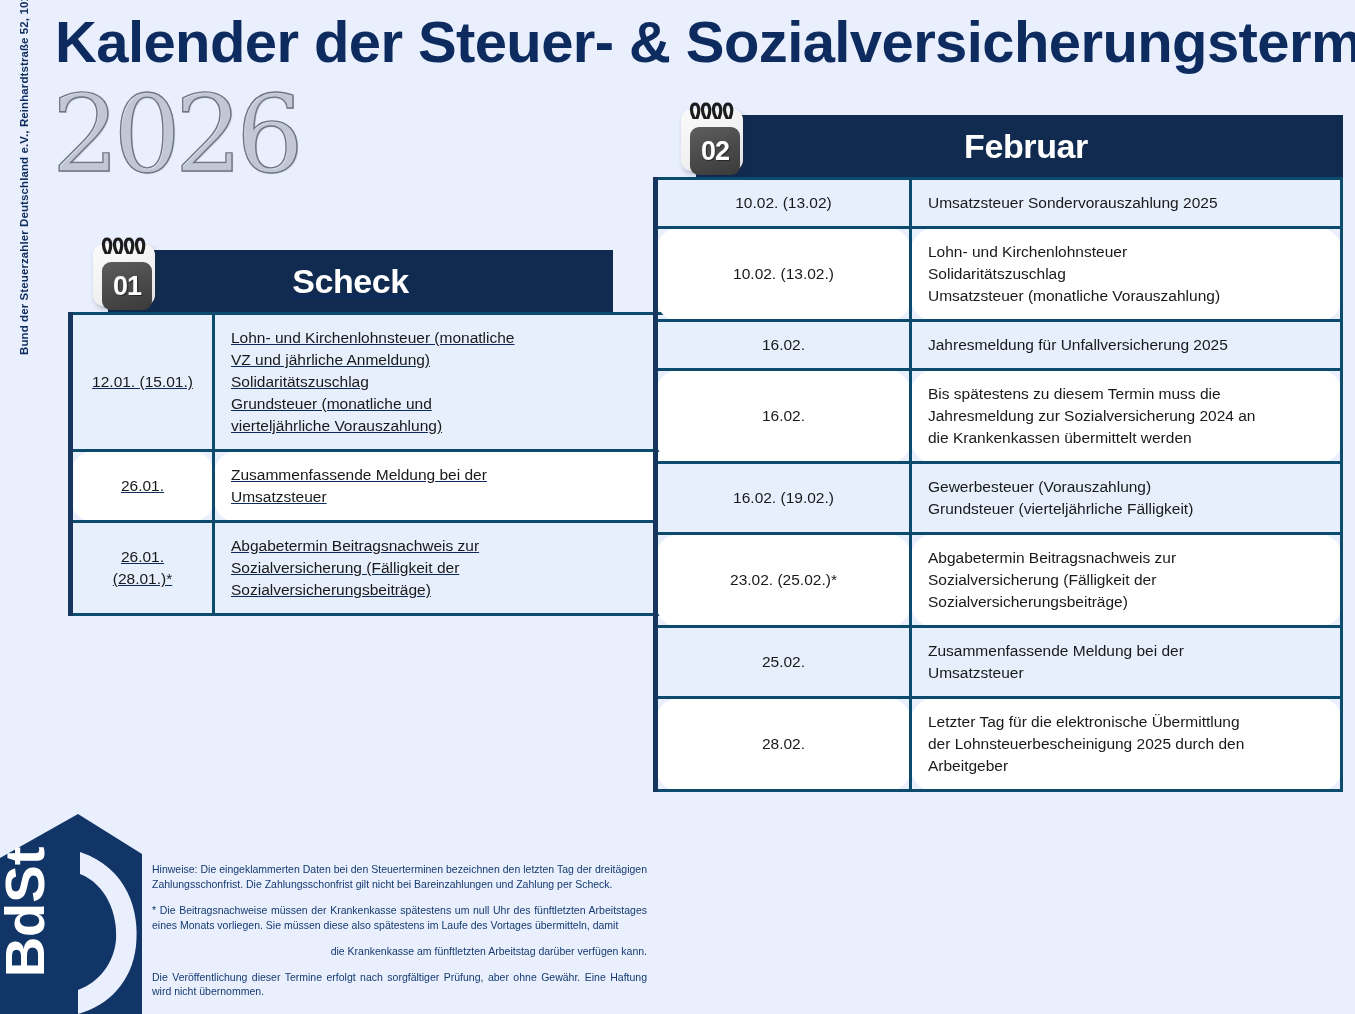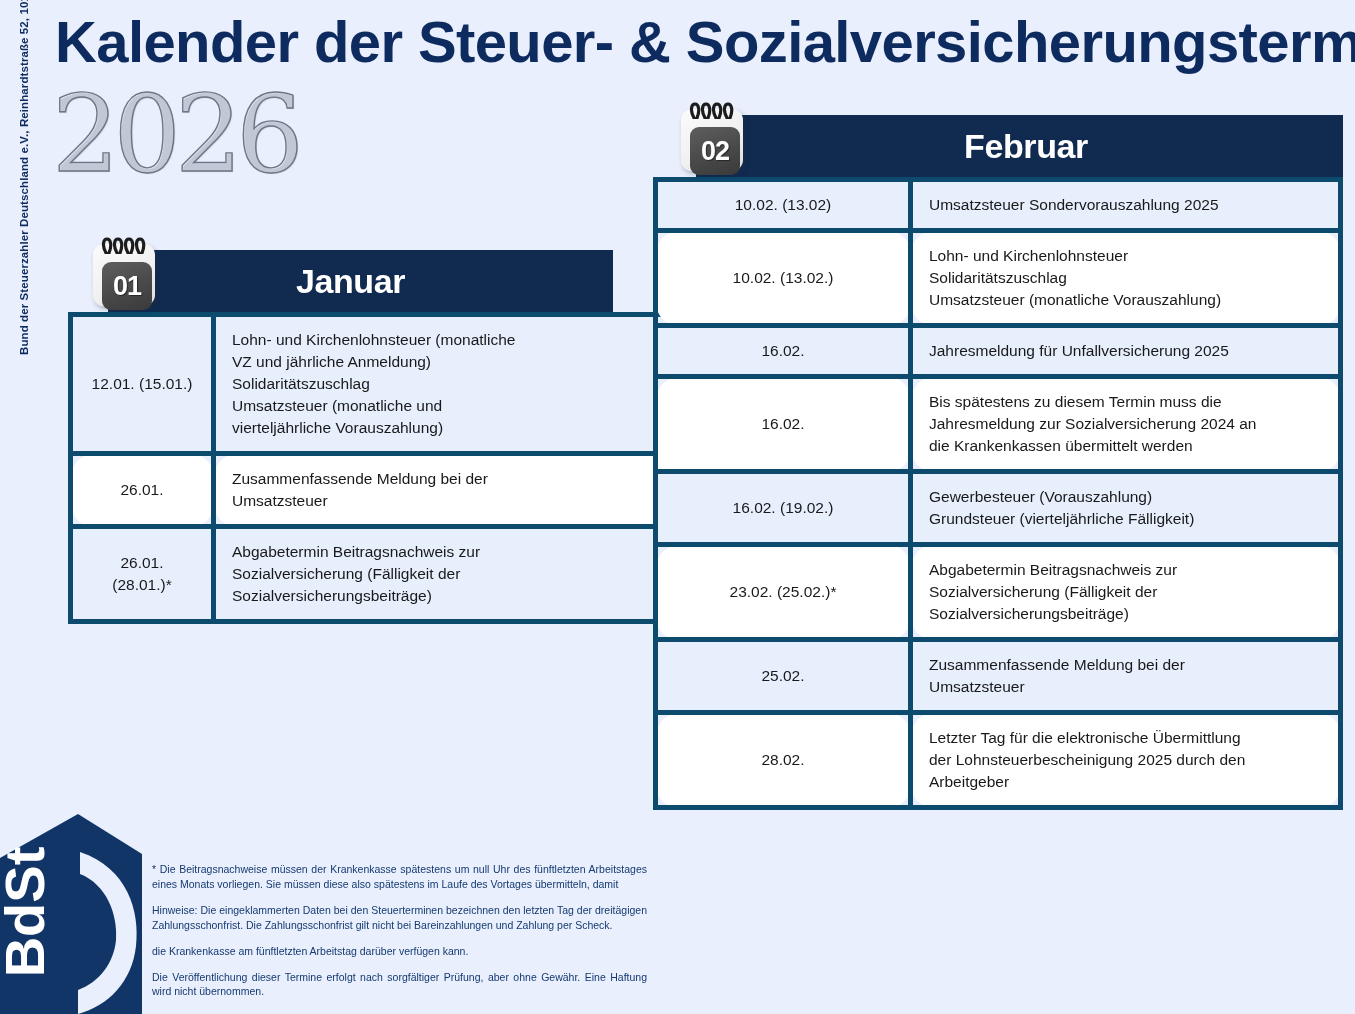--- a/index.html
+++ b/index.html
@@ -70,21 +70,21 @@
     left: 0;
     top: 808px;
     width: 142px;
     height: 206px;
     overflow: hidden;
   }
   .bdst-logo svg { display: block; }
 
   
   .month-block { position: absolute; }
-  #month-jan { left: 68px; top: 250px; width: 645px; }
+  #month-jan { left: 68px; top: 250px; width: 645px; text-decoration: underline; }
   #month-feb { left: 653px; top: 115px; width: 690px; }
 
   .month-header {
     background: #102a50;
     color: #ffffff;
     height: 60px;
     display: flex;
     align-items: center;
     justify-content: center;
     position: relative;
@@ -151,21 +151,21 @@
     z-index: 3;
   }
 
   
   table.month-table {
     border-collapse: collapse;
     width: 100%;
     table-layout: fixed;
   }
   table.month-table td {
-    border: 5px solid #0c4a6e;
+    border: 3px solid #0c4a6e;
     vertical-align: middle;
     font-size: 15.5px;
     line-height: 1.42;
     color: #18191b;
   }
   #month-jan table.month-table { border-left: 5px solid #16355f; }
   #month-feb table.month-table { border-left: 5px solid #16355f; }
 
   td.date-cell {
     text-align: center;
@@ -191,21 +191,21 @@
     left: 152px;
     top: 862px;
     width: 495px;
     font-size: 10.5px;
     line-height: 1.42;
     color: #153a72;
     text-align: justify;
   }
   .footnotes p { margin: 0 0 11px 0; }
   .footnotes p:last-child { margin-bottom: 16px; }
-  .fn-nojustify { text-align: left; }
+  .fn-nojustify { text-align: right; }
 </style>
 </head>
 <body>
 
 <div class="page-title">Kalender der Steuer- &amp; Sozialversicherungstermine</div>
 
 <div class="year-deco">2026</div>
 
 <div class="side-address">Bund der Steuerzahler Deutschland e.V., Reinhardtstraße 52, 10117 Berlin</div>
 
@@ -227,37 +227,37 @@
       </div>
       <svg class="rings" viewBox="0 0 48 18">
         <g fill="none" stroke="#1c1c1c" stroke-width="3.2" stroke-linecap="round">
           <path d="M5 17 C1 10 2 3 6 3 C10 3 11 10 8 17"></path>
           <path d="M16 17 C12 10 13 3 17 3 C21 3 22 10 19 17"></path>
           <path d="M27 17 C23 10 24 3 28 3 C32 3 33 10 30 17"></path>
           <path d="M38 17 C34 10 35 3 39 3 C43 3 44 10 41 17"></path>
         </g>
       </svg>
     </div>
-    <span class="month-name">Januar</span>
+    <span class="month-name">Scheck</span>
   </div>
   <table class="month-table">
     <colgroup>
         <col class="c-date">
         <col class="c-desc">
       </colgroup>
     <tbody>
         <tr class="row-alt">
           <td class="date-cell">
             <span class="desc-line">12.01. (15.01.)</span>
           </td>
           <td class="desc-cell">
             <span class="desc-line">Lohn- und Kirchenlohnsteuer (monatliche</span>
             <span class="desc-line">VZ und jährliche Anmeldung)</span>
             <span class="desc-line">Solidaritätszuschlag</span>
-            <span class="desc-line">Umsatzsteuer (monatliche und</span>
+            <span class="desc-line">Grundsteuer (monatliche und</span>
             <span class="desc-line">vierteljährliche Vorauszahlung)</span>
           </td>
         </tr>
         <tr class="row-plain">
           <td class="date-cell">
             <span class="desc-line">26.01.</span>
           </td>
           <td class="desc-cell">
             <span class="desc-line">Zusammenfassende Meldung bei der</span>
             <span class="desc-line">Umsatzsteuer</span>
@@ -375,17 +375,17 @@
             <span class="desc-line">Letzter Tag für die elektronische Übermittlung</span>
             <span class="desc-line">der Lohnsteuerbescheinigung 2025 durch den</span>
             <span class="desc-line">Arbeitgeber</span>
           </td>
         </tr>
       </tbody>
   </table>
 </div>
 
 <div class="footnotes">
+    <p>Hinweise: Die eingeklammerten Daten bei den Steuerterminen bezeichnen den letzten Tag der dreitägigen Zahlungsschonfrist. Die Zahlungsschonfrist gilt nicht bei Bareinzahlungen und Zahlung per Scheck.</p>
     <p>* Die Beitragsnachweise müssen der Krankenkasse spätestens um null Uhr des fünftletzten Arbeitstages eines Monats vorliegen. Sie müssen diese also spätestens im Laufe des Vortages übermitteln, damit</p>
-    <p>Hinweise: Die eingeklammerten Daten bei den Steuerterminen bezeichnen den letzten Tag der dreitägigen Zahlungsschonfrist. Die Zahlungsschonfrist gilt nicht bei Bareinzahlungen und Zahlung per Scheck.</p>
     <p class="fn-nojustify">die Krankenkasse am fünftletzten Arbeitstag darüber verfügen kann.</p>
     <p>Die Veröffentlichung dieser Termine erfolgt nach sorgfältiger Prüfung, aber ohne Gewähr. Eine Haftung wird nicht übernommen.</p>
   </div>
 
 </body></html>

